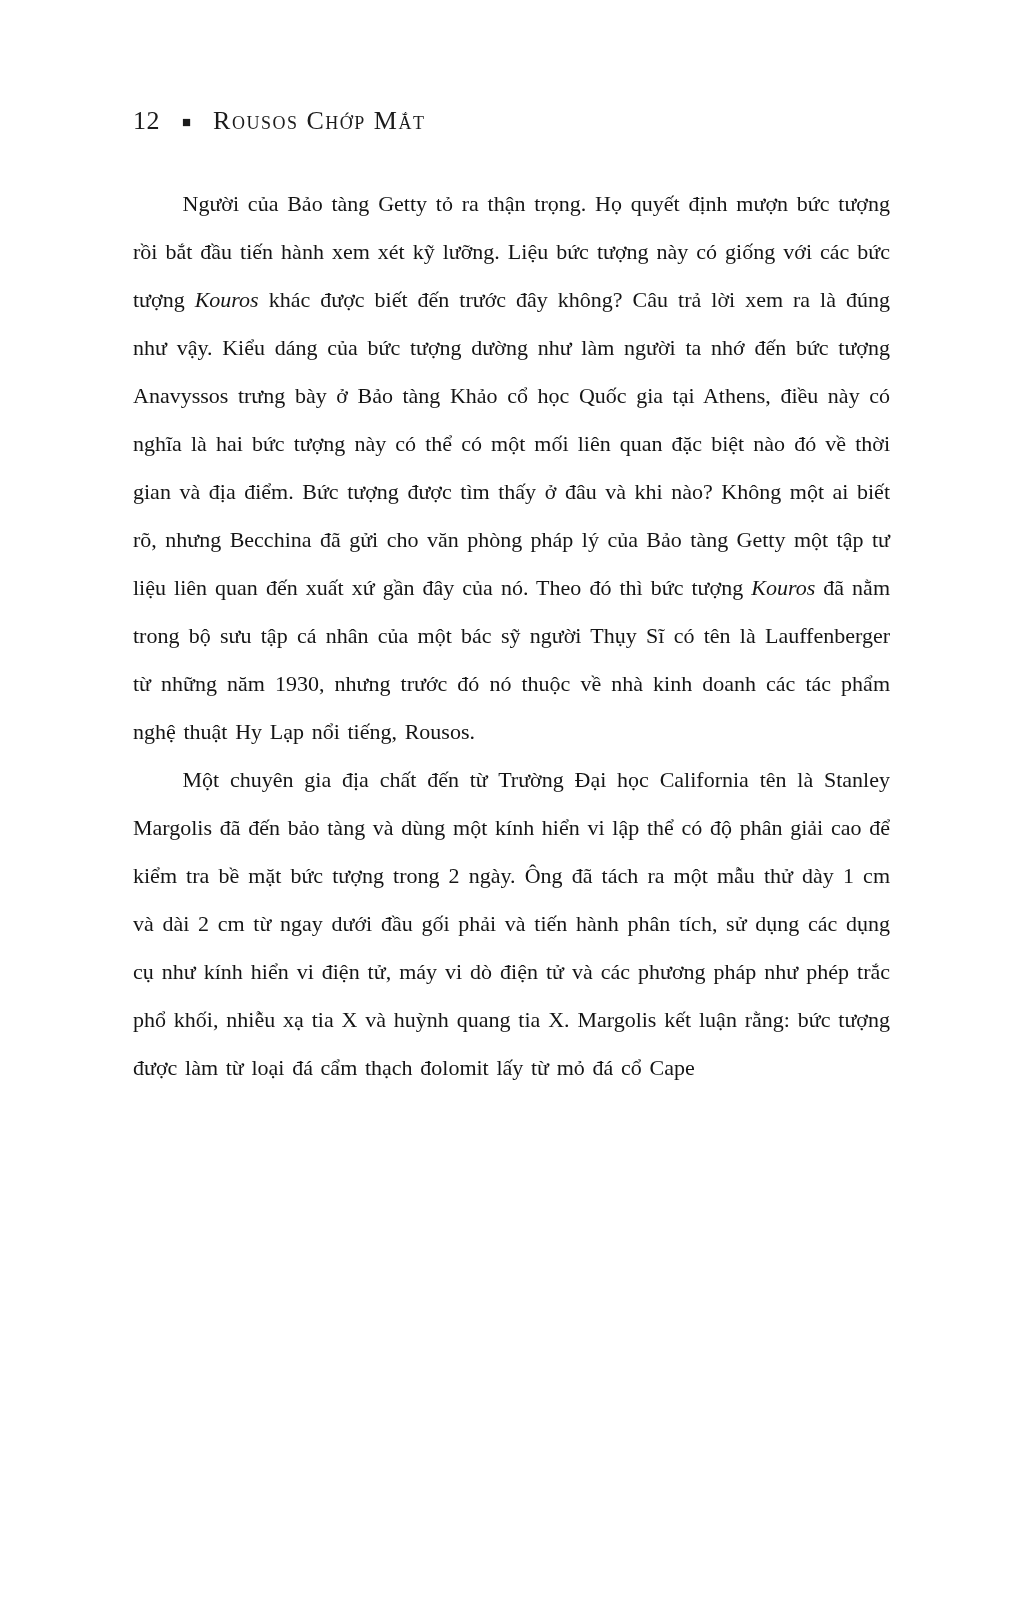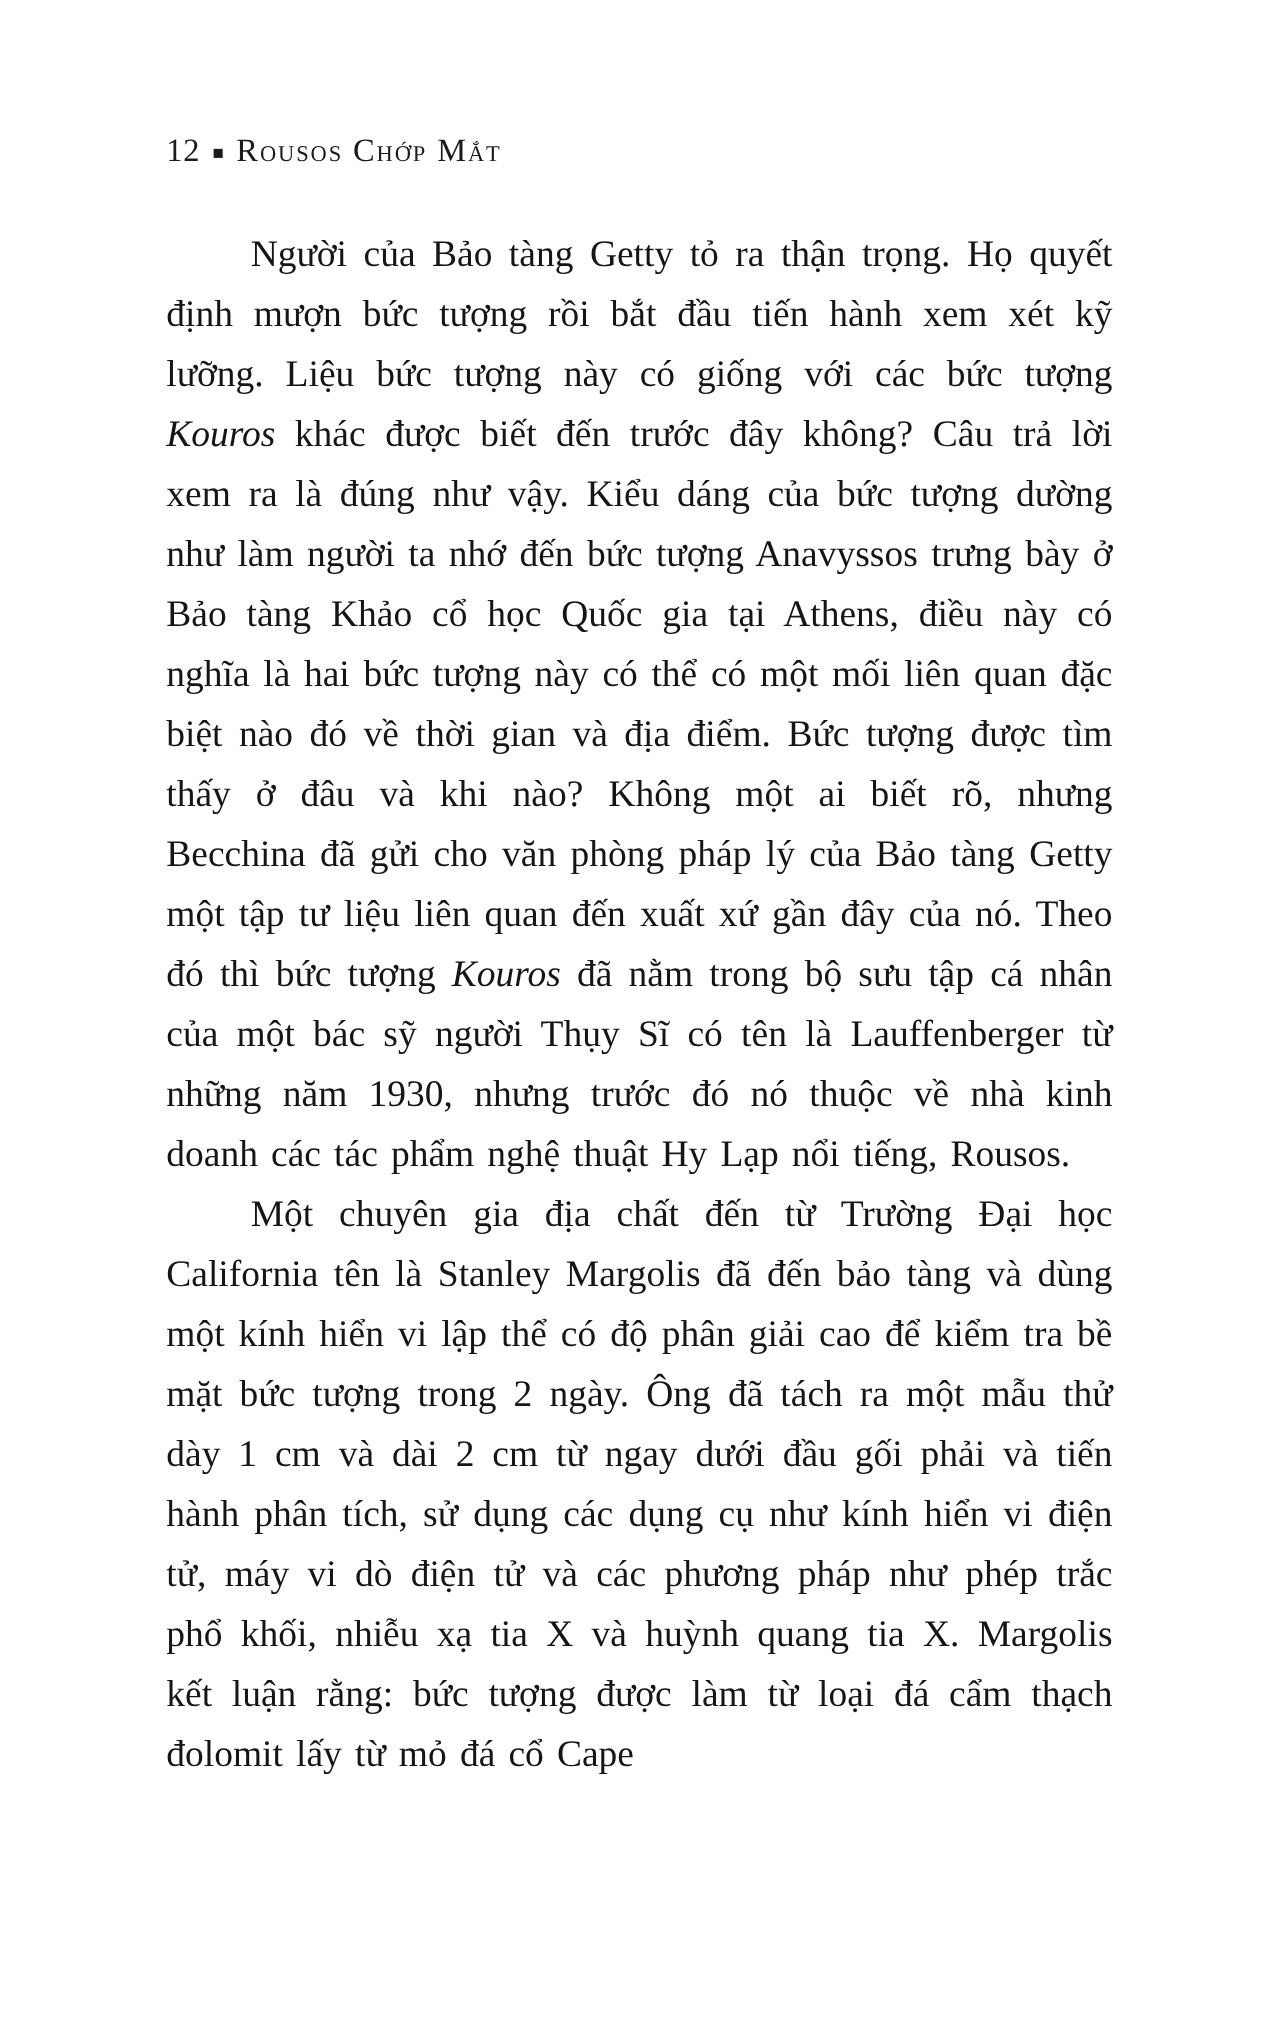--- a/index.html
+++ b/index.html
@@ -18,42 +18,42 @@
   .page {
     box-sizing: border-box;
     width: 1024px;
     min-height: 1615px;
     padding: 106px 134px 60px 133px;
     background: #ffffff;
   }
   .page-header {
     display: flex;
     align-items: baseline;
-    gap: 10px;
+    gap: 22px;
     font-size: 26px;
     line-height: 1.15;
     color: #1b1b1b;
     margin: 0 0 44px 0;
     white-space: nowrap;
   }
   .page-number {
     letter-spacing: 0.5px;
   }
   .square-bullet {
     font-size: 15px;
     line-height: 1;
     transform: translateY(-2px);
     display: inline-block;
   }
   .running-title {
     font-variant: small-caps;
     letter-spacing: 1.5px;
   }
   .page-body {
-    font-size: 30px;
+    font-size: 22px;
     line-height: 48px;
     text-align: justify;
     text-justify: inter-word;
     word-spacing: 0.10em;
     color: #151515;
   }
   .para {
     margin: 0;
     text-indent: 2.25em;
   }

